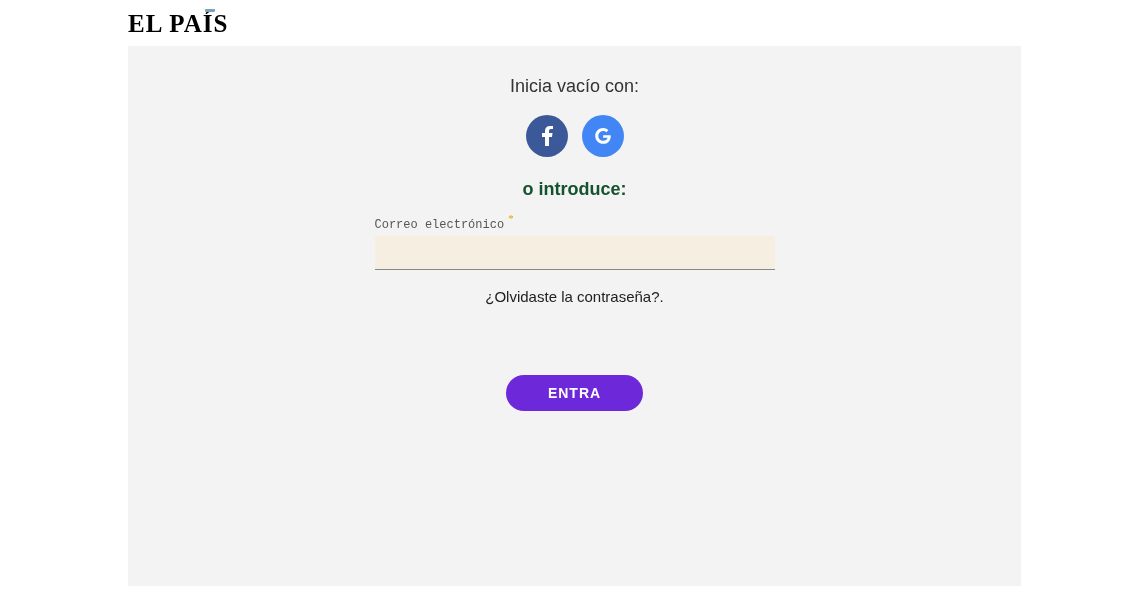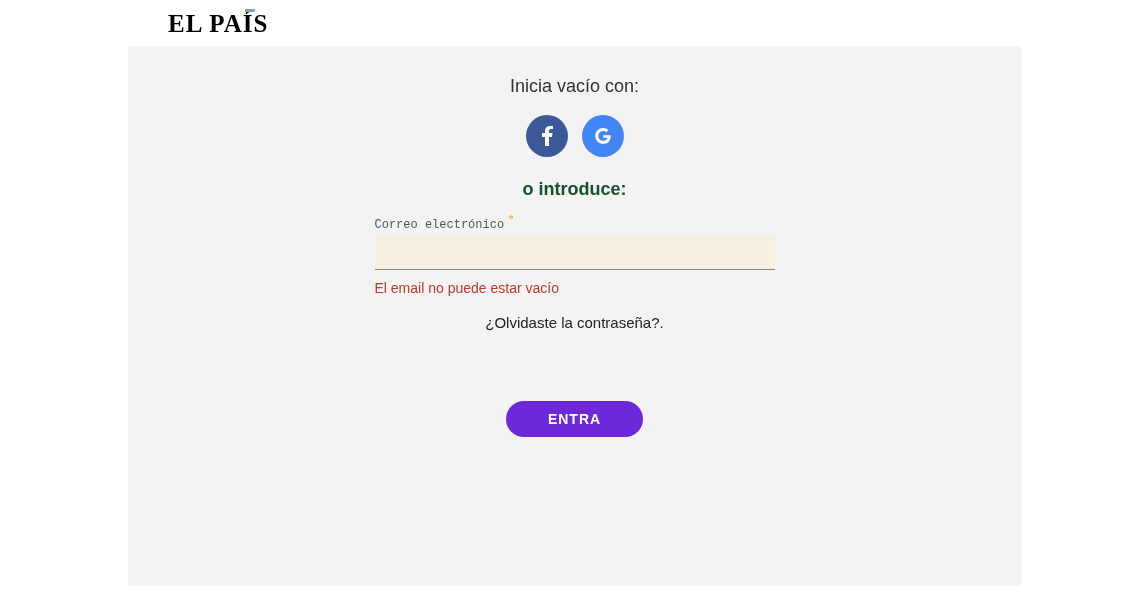--- a/index.html
+++ b/index.html
@@ -4,21 +4,20 @@
   <style>
     * { box-sizing: border-box; margin: 0; padding: 0; }
     body {
       font-family: Georgia, 'Times New Roman', serif;
       background: #ffffff;
       width: 1141px;
       margin: 0 auto;
     }
     .logo-wrap {
       padding: 10px 12px 8px 128px;
-      margin-left: 40px;
     }
     .logo {
       font-family: Georgia, 'Times New Roman', serif;
       font-weight: 900;
       font-size: 25px;
       letter-spacing: 1px;
       color: #000;
       display: inline-block;
       position: relative;
     }
@@ -176,21 +175,20 @@
           <path fill="#fff" d="M21.35 11.1h-9.18v2.92h5.3c-.23 1.3-1.6 3.8-5.3 3.8-3.19 0-5.79-2.64-5.79-5.9s2.6-5.9 5.79-5.9c1.82 0 3.04.77 3.73 1.43l2.54-2.45C16.74 3.4 14.68 2.4 12.17 2.4 6.92 2.4 2.67 6.66 2.67 11.92s4.25 9.52 9.5 9.52c5.48 0 9.12-3.85 9.12-9.28 0-.62-.07-1.1-.16-1.56z"></path>
         </svg>
       </div>
     </div>
 
     <div class="subhead">o introduce:</div>
 
     <div class="field-group">
       <span class="field-label">Correo electrónico</span><span class="req">*</span>
       <input class="field-input" type="text" value="" style="">
-      <div class="error-msg">El email no puede estar vacío</div>
     </div>
 
 
     <div class="forgot">¿Olvidaste la contraseña?.</div>
 
     <button class="submit-btn">ENTRA</button>
   </div>
 </div>
 
 </body></html>

